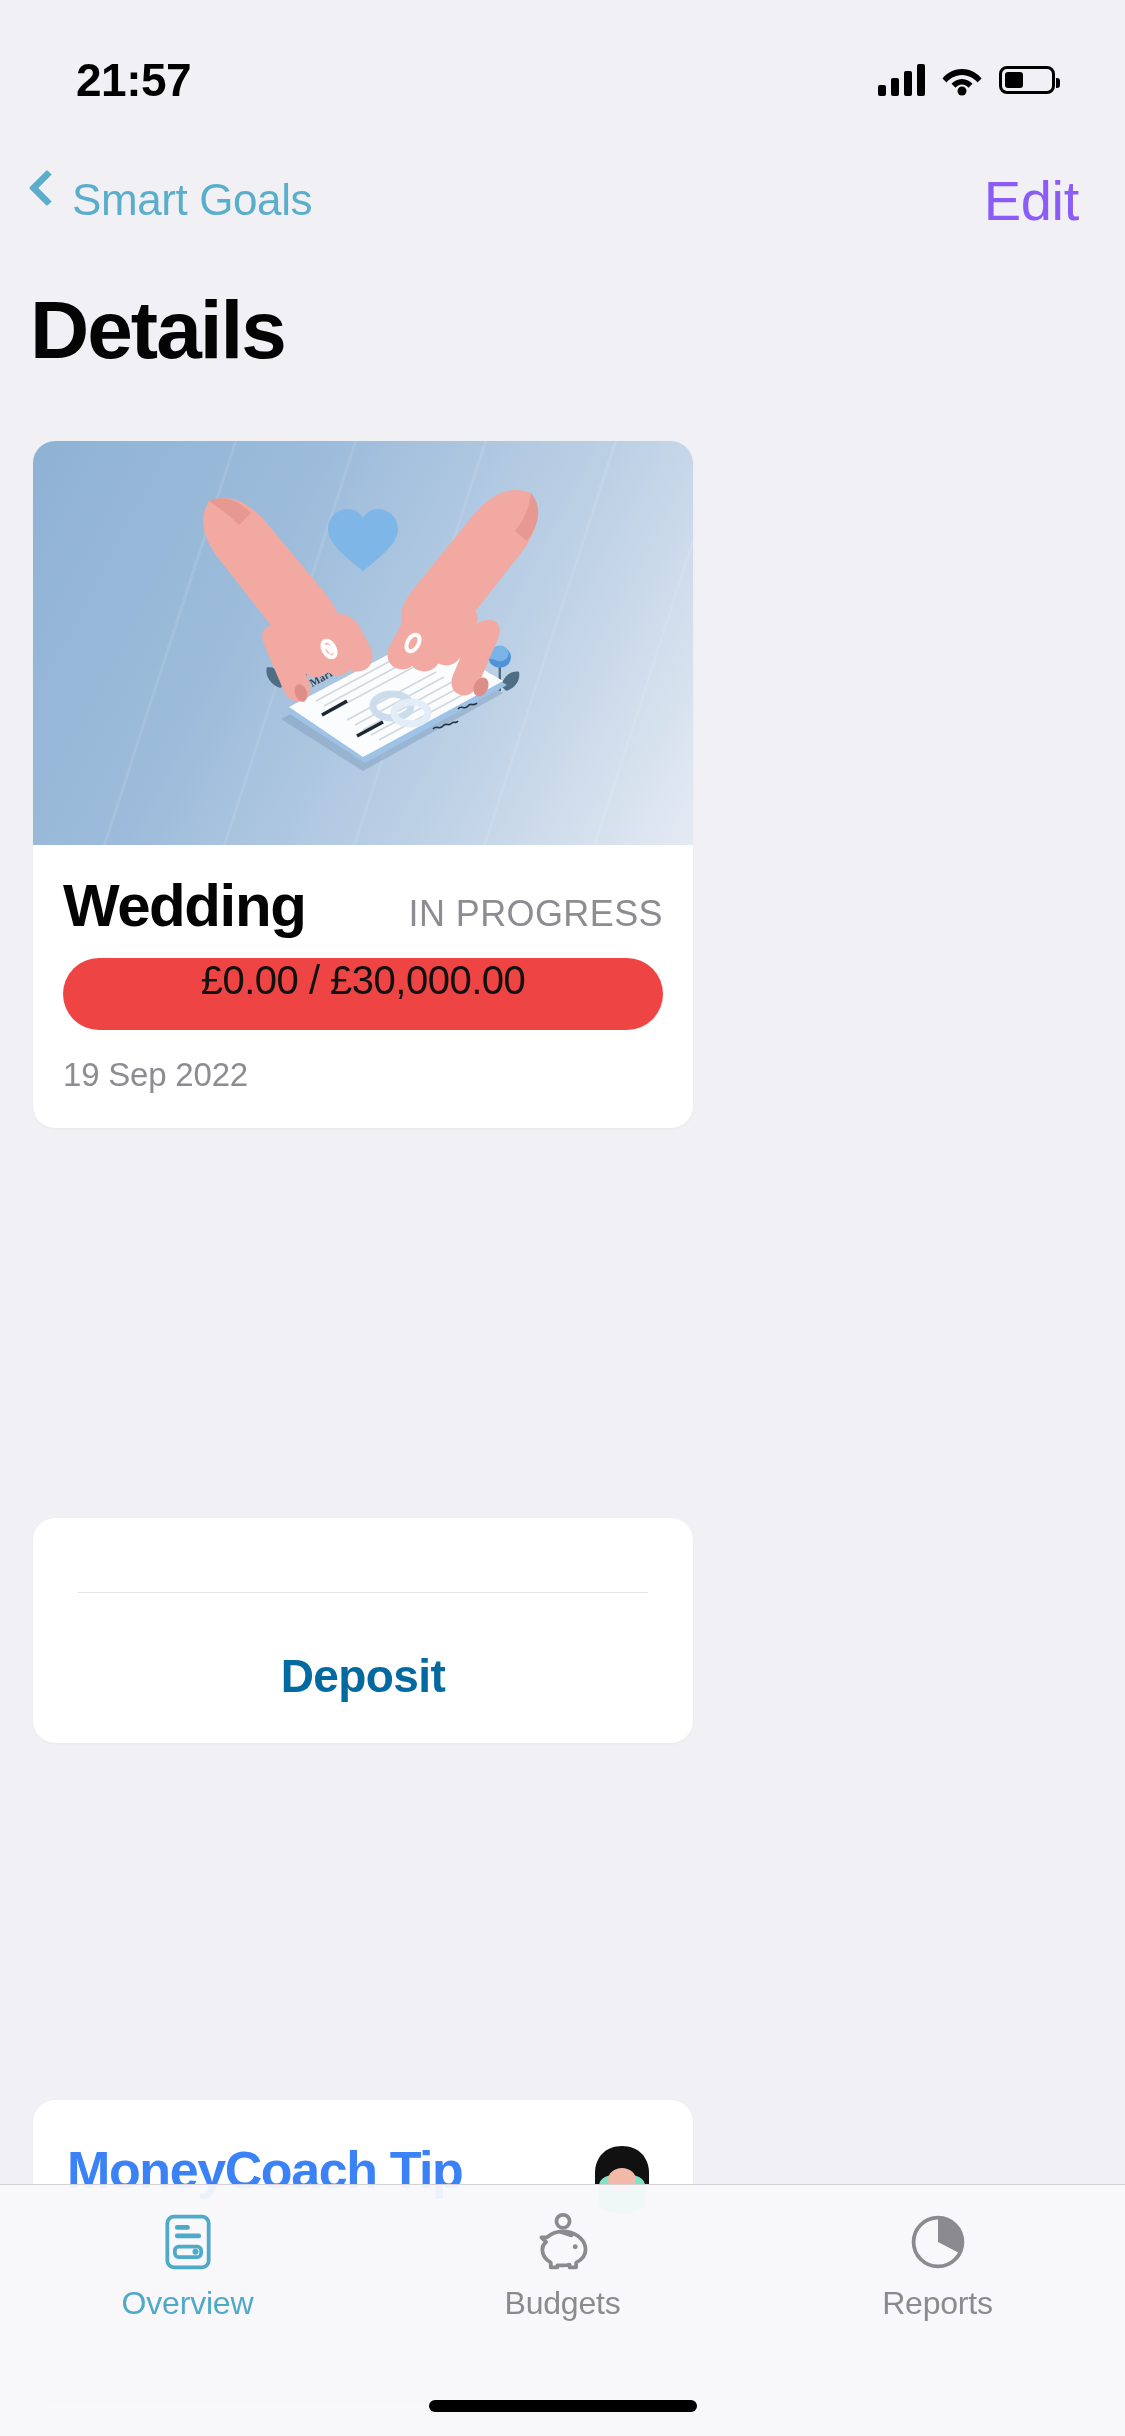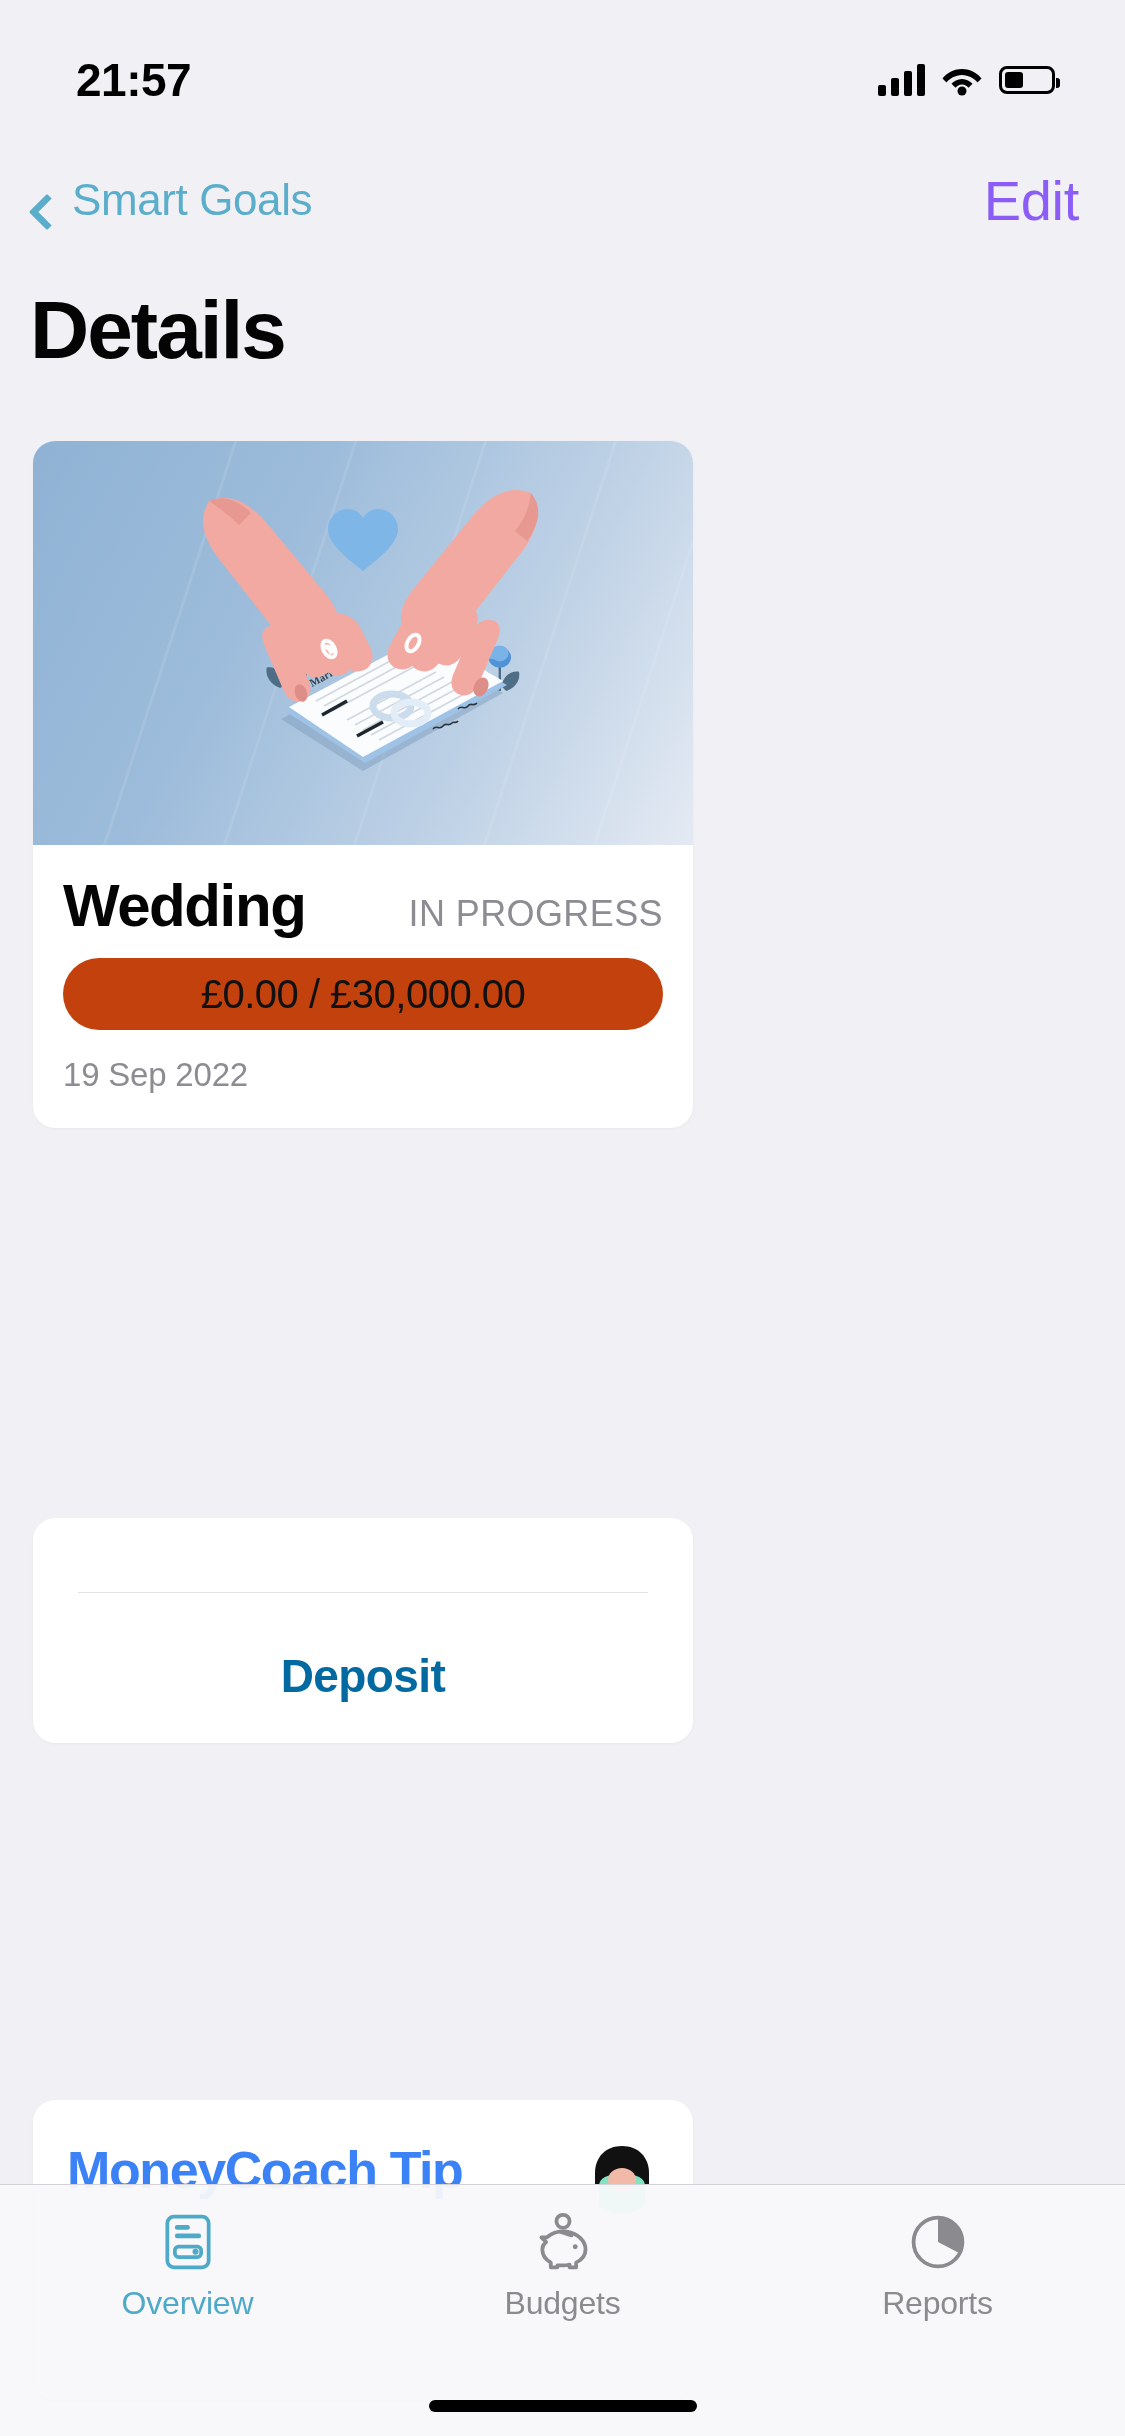--- a/index.html
+++ b/index.html
@@ -34,21 +34,21 @@
     width: 4px; height: 10px; background: #000; border-radius: 0 3px 3px 0;
   }
   .battery span { display: block; height: 100%; width: 40%; background: #000; border-radius: 3px; }
 
   
   .navbar {
     position: absolute; top: 155px; left: 0; right: 0; height: 90px;
     display: flex; align-items: center; justify-content: space-between;
     padding: 0 46px 0 24px;
   }
-  .nav-back { display: flex; align-items: flex-end; gap: 12px; cursor: pointer; }
+  .nav-back { display: flex; align-items: flex-start; gap: 12px; cursor: pointer; }
   .chev {
     width: 26px; height: 26px; border-left: 7px solid #5BAECB; border-bottom: 7px solid #5BAECB;
     transform: rotate(45deg); border-radius: 2px; margin-left: 10px;
   }
   .nav-back-label { font-size: 44px; color: #5BAECB; letter-spacing: -0.4px; }
   .nav-edit { font-size: 56px; color: #8b5cf6; letter-spacing: -0.3px; cursor: pointer; }
 
   
   .page-title {
     position: absolute; top: 283px; left: 30px;
@@ -73,23 +73,23 @@
     position: absolute; top: -60px; width: 3px; height: 620px;
     background: rgba(255,255,255,0.10); transform: rotate(18deg);
   }
   .illus { position: absolute; left: 0; top: 0; width: 100%; height: 100%; }
 
   .goal-body { padding: 26px 30px 34px 30px; }
   .goal-row { display: flex; align-items: baseline; justify-content: space-between; }
   .goal-name { font-size: 60px; font-weight: 700; color: #040404; letter-spacing: -1.4px; }
   .goal-status { font-size: 36px; color: #8C8C92; letter-spacing: 0.4px; }
   .progress-pill {
-    margin-top: 18px; height: 72px; border-radius: 36px; background: #c2410c;
+    margin-top: 18px; height: 72px; border-radius: 36px; background: #ef4444;
     position: relative; overflow: hidden;
-    display: flex; align-items: center; justify-content: center;
+    display: flex; align-items: flex-start; justify-content: center;
   }
   .progress-fill {
     position: absolute; left: 0; top: 0; bottom: 0; width: 0%;
     background: #5BAECB; border-radius: 36px;
   }
   .progress-text { position: relative; font-size: 40px; color: #111; letter-spacing: -0.5px; }
   .goal-date { margin-top: 26px; font-size: 33px; color: #8C8C92; letter-spacing: -0.2px; }
 
   
   .stats-card {

